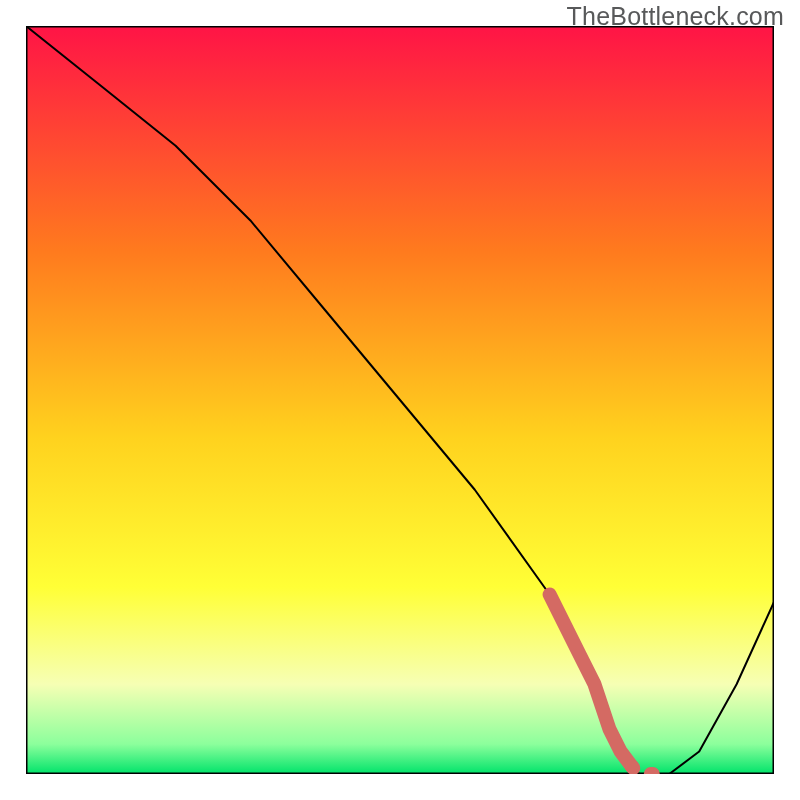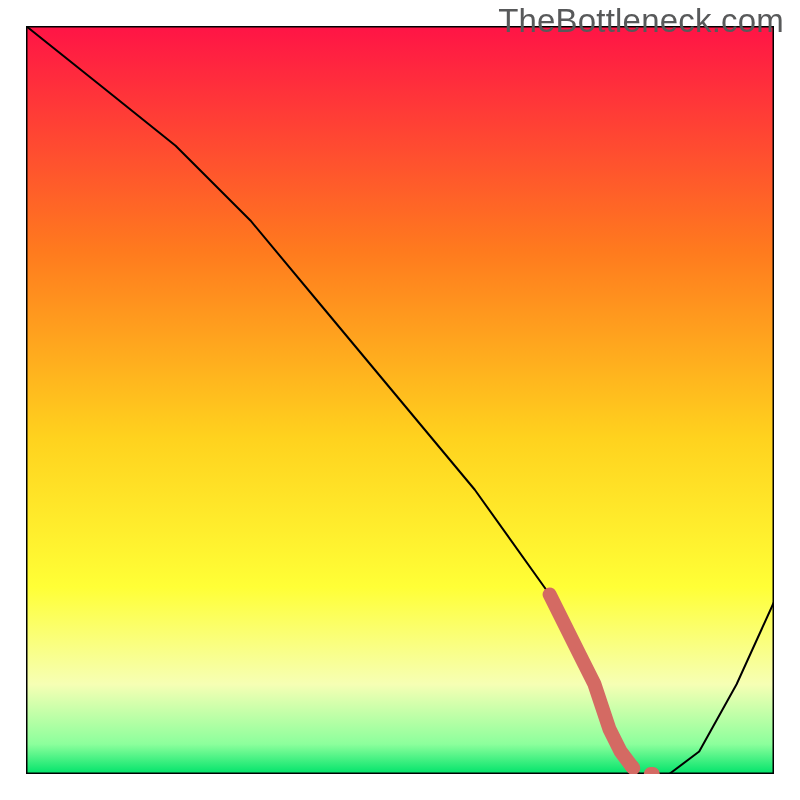--- a/index.html
+++ b/index.html
@@ -13,21 +13,21 @@
   }
   .frame {
     position: relative;
     width: 800px;
     height: 800px;
   }
   .watermark {
     position: absolute;
     top: 2px;
     right: 16px;
-    font-size: 33px;
+    font-size: 25px;
     font-weight: 500;
     color: #58595a;
     letter-spacing: 0.2px;
     z-index: 10;
   }
   .plot {
     position: absolute;
     left: 26px;
     top: 26px;
     width: 748px;

